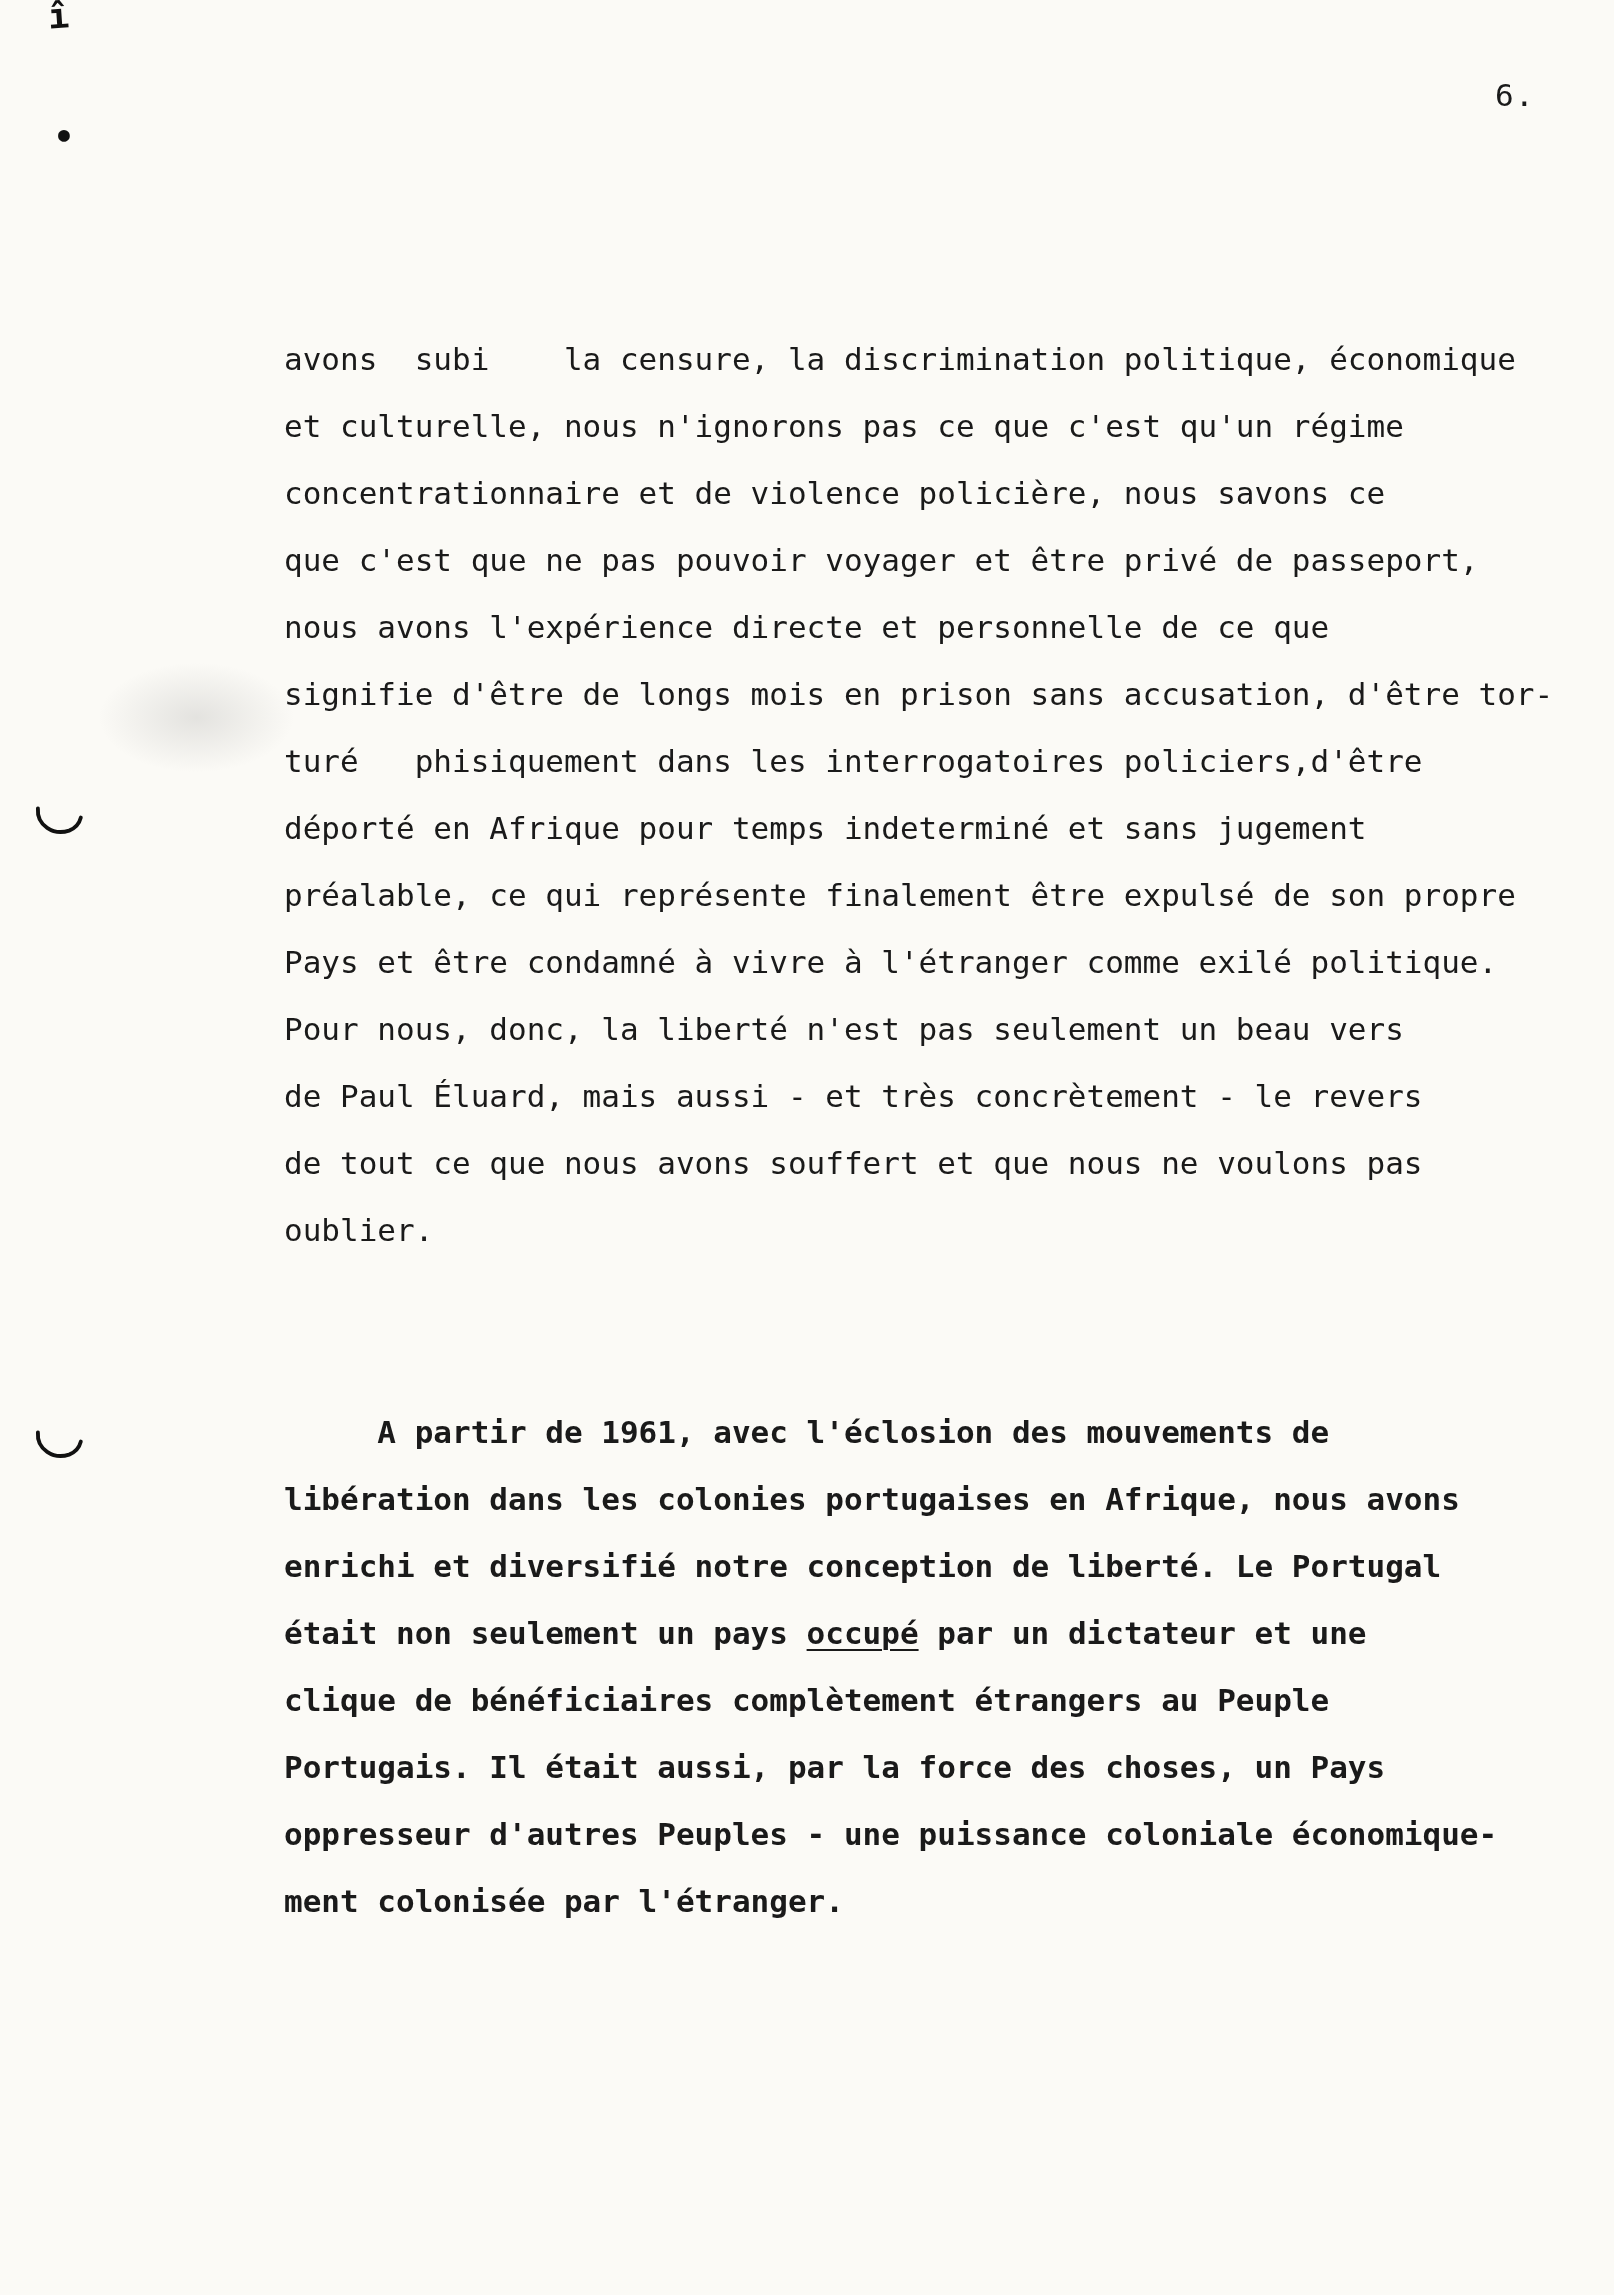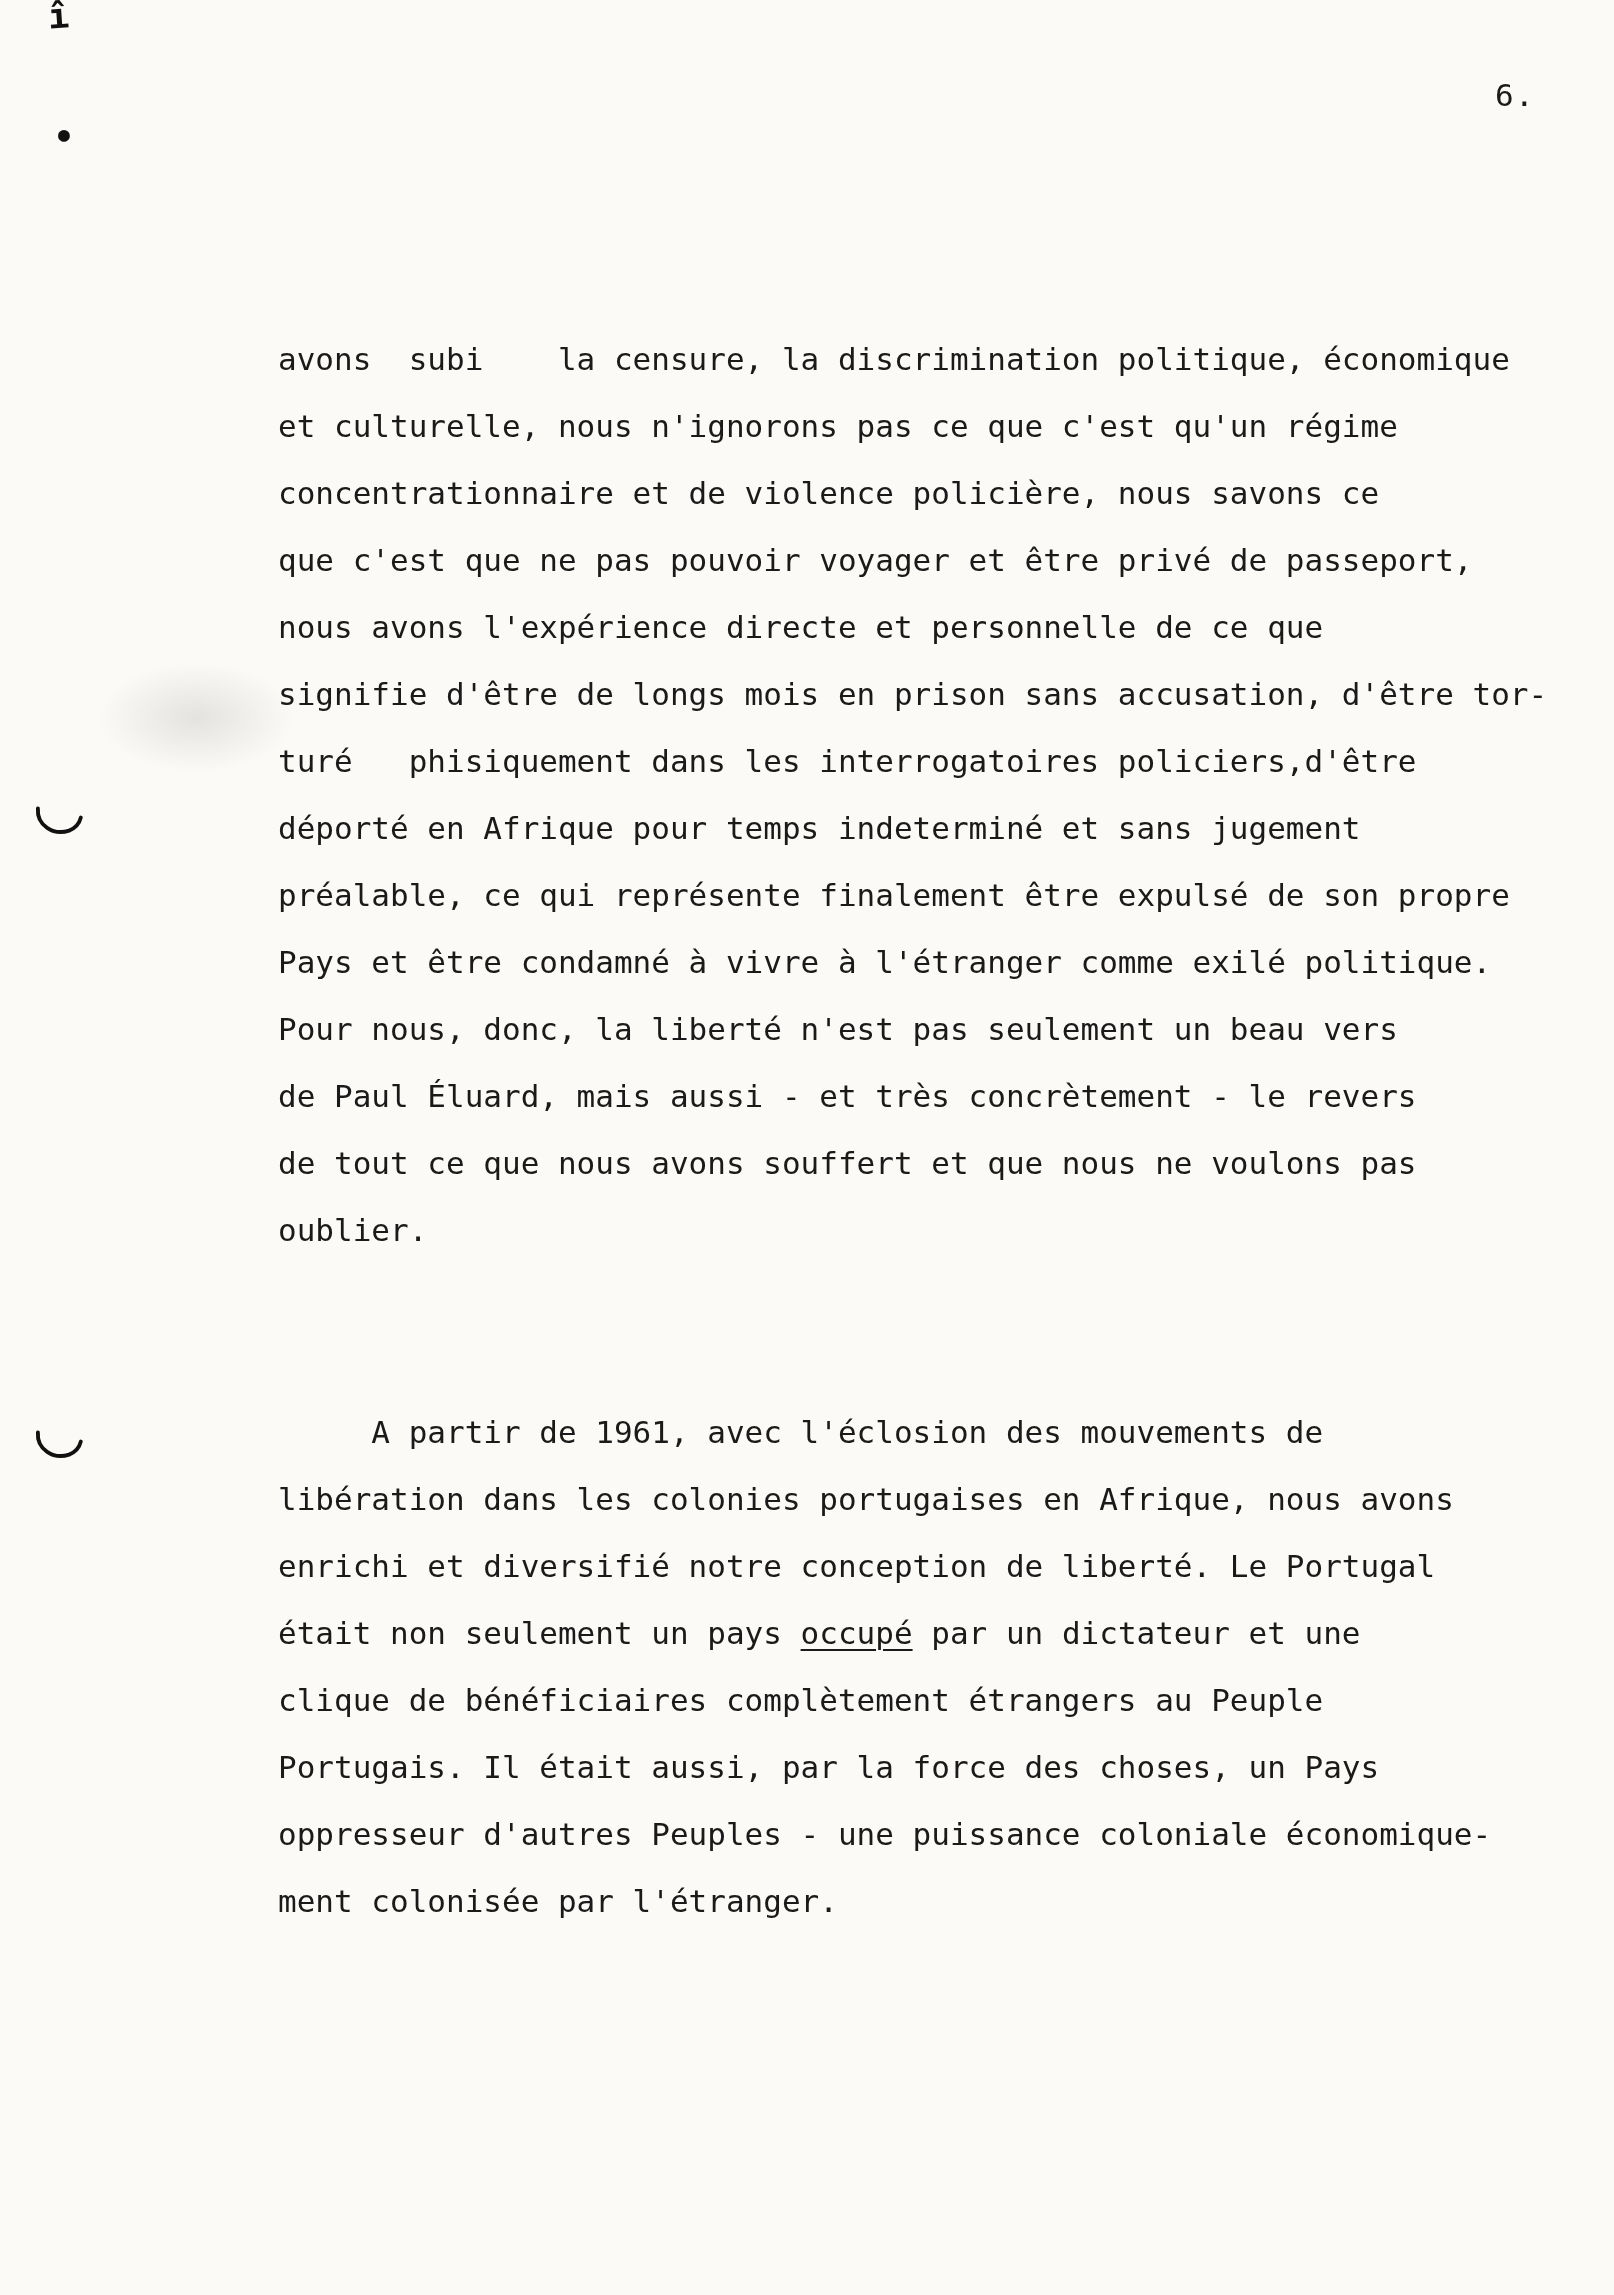--- a/index.html
+++ b/index.html
@@ -28,28 +28,29 @@
   }
   .page-number {
     position: absolute;
     top: 77px;
     left: 1495px;
     font-size: 31px;
     letter-spacing: 1.3px;
   }
   .text-block {
     position: absolute;
-    left: 278px;
+    left: 284px;
     top: 326px;
     font-size: 31px;
     line-height: 67px;
     white-space: pre;
   }
   .paragraph + .paragraph {
     margin-top: 135px;
+    font-weight: bold;
   }
   .line span.u {
     text-decoration: underline;
     text-underline-offset: 5.2px;
     text-decoration-thickness: 2px;
   }
   
   .artifact {
     position: absolute;
     color: #111;

